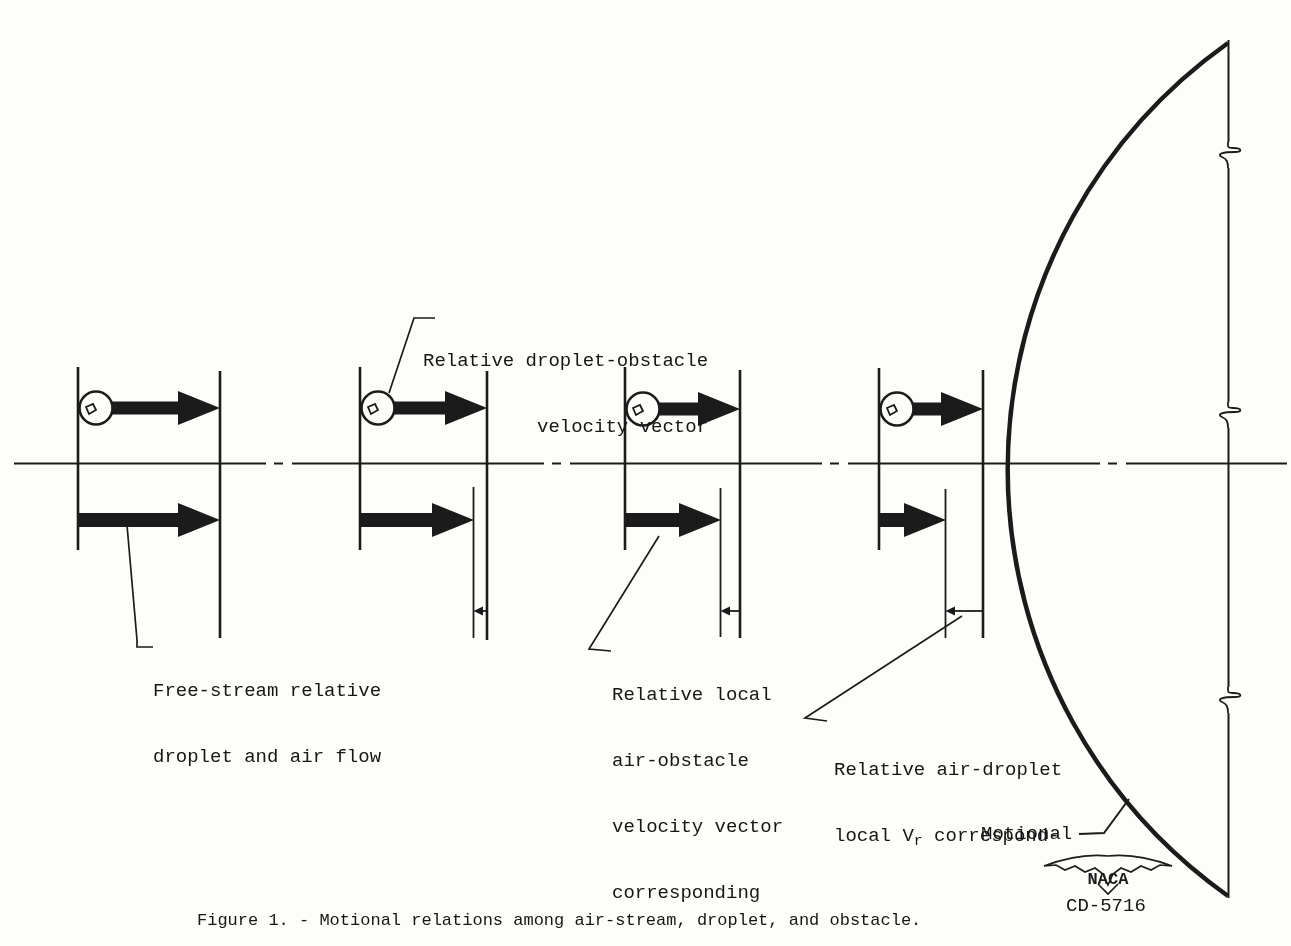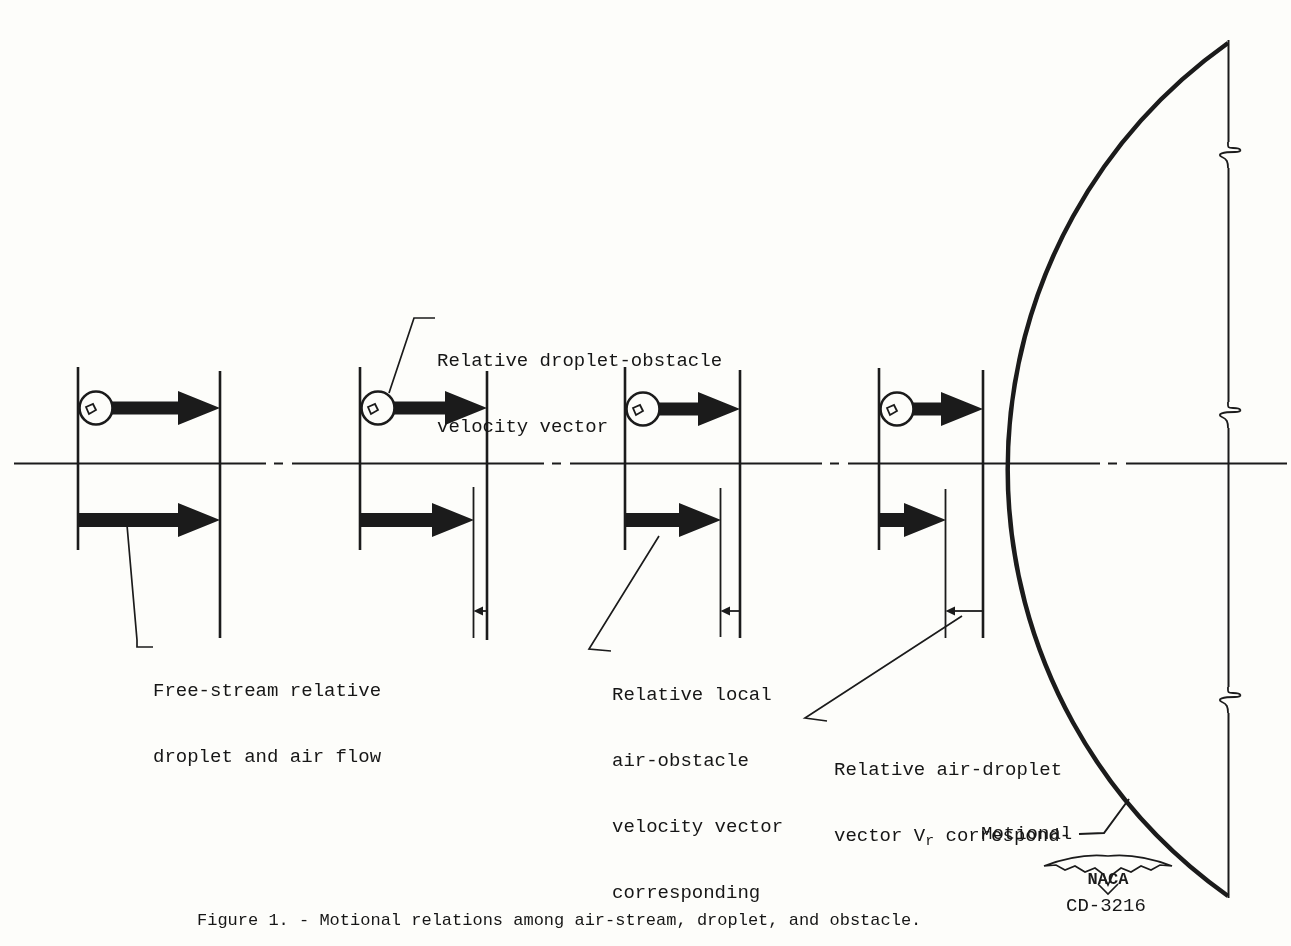--- a/index.html
+++ b/index.html
@@ -106,42 +106,42 @@
                C 1068 857 1090 854 1108 856
                C 1126 854 1148 857 1172 866
                L 1160 865 L 1151 870 L 1141 866 L 1131 872 L 1121 868 L 1113 874
                L 1108 885 L 1103 874
                L 1095 868 L 1085 872 L 1075 866 L 1065 870 L 1056 865 Z" fill="#fdfdfa" stroke="#1b1b1b" stroke-width="1.6"></path>
       <path d="M 1098 884 L 1108 894 L 1118 884" fill="none" stroke="#1b1b1b" stroke-width="1.6"></path>
       <text x="1108" y="884" text-anchor="middle" font-size="17" font-weight="bold" font-family="Liberation Mono, DejaVu Sans Mono, monospace" fill="#1b1b1b">NACA</text>
     </g>
   </svg>
 
-  <div class="lbl" style="left:437px;top:306px;">
+  <div class="lbl" style="left:423px;top:306px;text-align:right;">
     <div>Relative droplet-obstacle</div>
     <div>velocity vector</div>
   </div>
 
   <div class="lbl" style="left:153px;top:636px;">
     <div>Free-stream relative</div>
     <div>droplet and air flow</div>
   </div>
 
   <div class="lbl" style="left:612px;top:640px;">
     <div>Relative local</div>
     <div>air-obstacle</div>
     <div>velocity vector</div>
     <div>corresponding</div>
     
   </div>
 
   <div class="lbl" style="left:834px;top:715px;">
     <div>Relative air-droplet</div>
-    <div><span>vector V</span><sub>r</sub><span> correspond-</span></div>
+    <div><span>local V</span><sub>r</sub><span> correspond-</span></div>
   </div>
 
   <div class="lbl" style="left:981px;top:823px;">Motional</div>
 
-  <div class="lbl" style="left:1066px;top:895px;">CD-3216</div>
+  <div class="lbl" style="left:1066px;top:895px;">CD-5716</div>
 
   <div class="caption" style="left:197px;top:911px;">Figure 1. - Motional relations among air-stream, droplet, and obstacle.</div>
 
 </div>
 
 </body></html>

